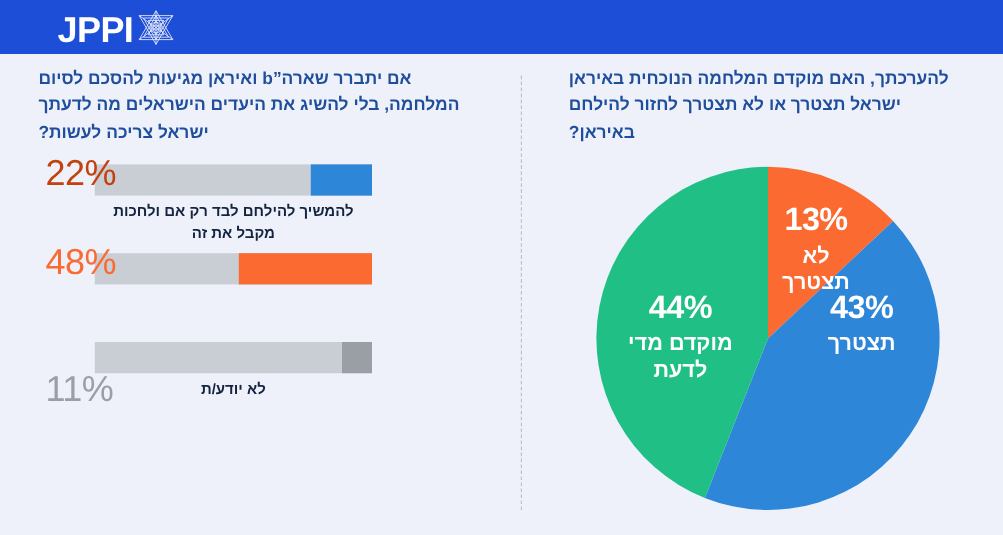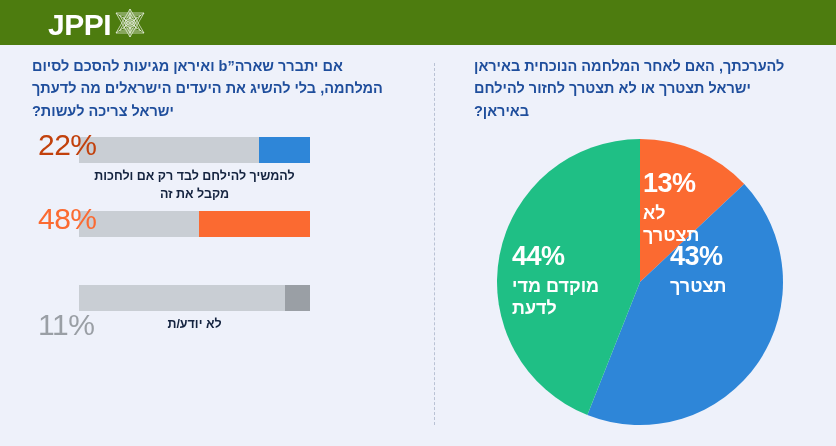--- a/index.html
+++ b/index.html
@@ -14,21 +14,21 @@
     overflow: hidden;
     position: relative;
   }
 
   
   .header-bar {
     position: absolute;
     left: 0; top: 0;
     width: 836px;
     height: 45px;
-    background: #4d7c0f;
+    background: #1d4ed8;
   }
   .logo-group {
     position: absolute;
     left: 48px;
     top: 7px;
     display: flex;
     align-items: center;
     gap: 2px;
   }
   .logo-star { display: block; }
@@ -130,21 +130,21 @@
   .pie-wrap {
     position: absolute;
     left: 45px;
     top: 82px;
     width: 300px;
     height: 290px;
   }
   .pie-svg { display: block; }
   .pie-label {
     position: absolute;
-    text-align: left;
+    text-align: center;
     color: #ffffff;
     direction: rtl;
     line-height: 1.25;
   }
   .pie-label .pct {
     display: block;
     font-size: 27px;
     font-weight: bold;
     direction: ltr;
     letter-spacing: -0.5px;
@@ -213,21 +213,21 @@
         <div class="bar-fill" id="f3" style="width: 25.4px; background: rgb(154, 159, 165);"></div>
       </div>
       <span class="bar-pct" id="p3" style="color: rgb(154, 159, 165); margin-top: 32px;">11%</span>
       <div class="bar-label">לא יודע/ת</div>
     </div>
 
   </div>
 </div>
 
 <div class="panel-right">
-  <p class="q-title">להערכתך, האם לאחר המלחמה הנוכחית באיראן ישראל תצטרך או לא תצטרך לחזור להילחם באיראן?</p>
+  <p class="q-title">להערכתך, האם מוקדם המלחמה הנוכחית באיראן ישראל תצטרך או לא תצטרך לחזור להילחם באיראן?</p>
 
   <div class="pie-wrap">
     <svg class="pie-svg" width="290" height="290" viewBox="0 0 290 290" aria-hidden="true">
       <g id="pie-slices">
           <path d="M 145 145 L 145.00 2.00 A 143 143 0 0 1 249.24 47.11 Z" fill="#fb6a31"></path>
           <path d="M 145 145 L 249.24 47.11 A 143 143 0 0 1 92.36 277.96 Z" fill="#2e86d8"></path>
           <path d="M 145 145 L 92.36 277.96 A 143 143 0 0 1 145.00 2.00 Z" fill="#1fbf85"></path>
         </g>
     </svg>
 

